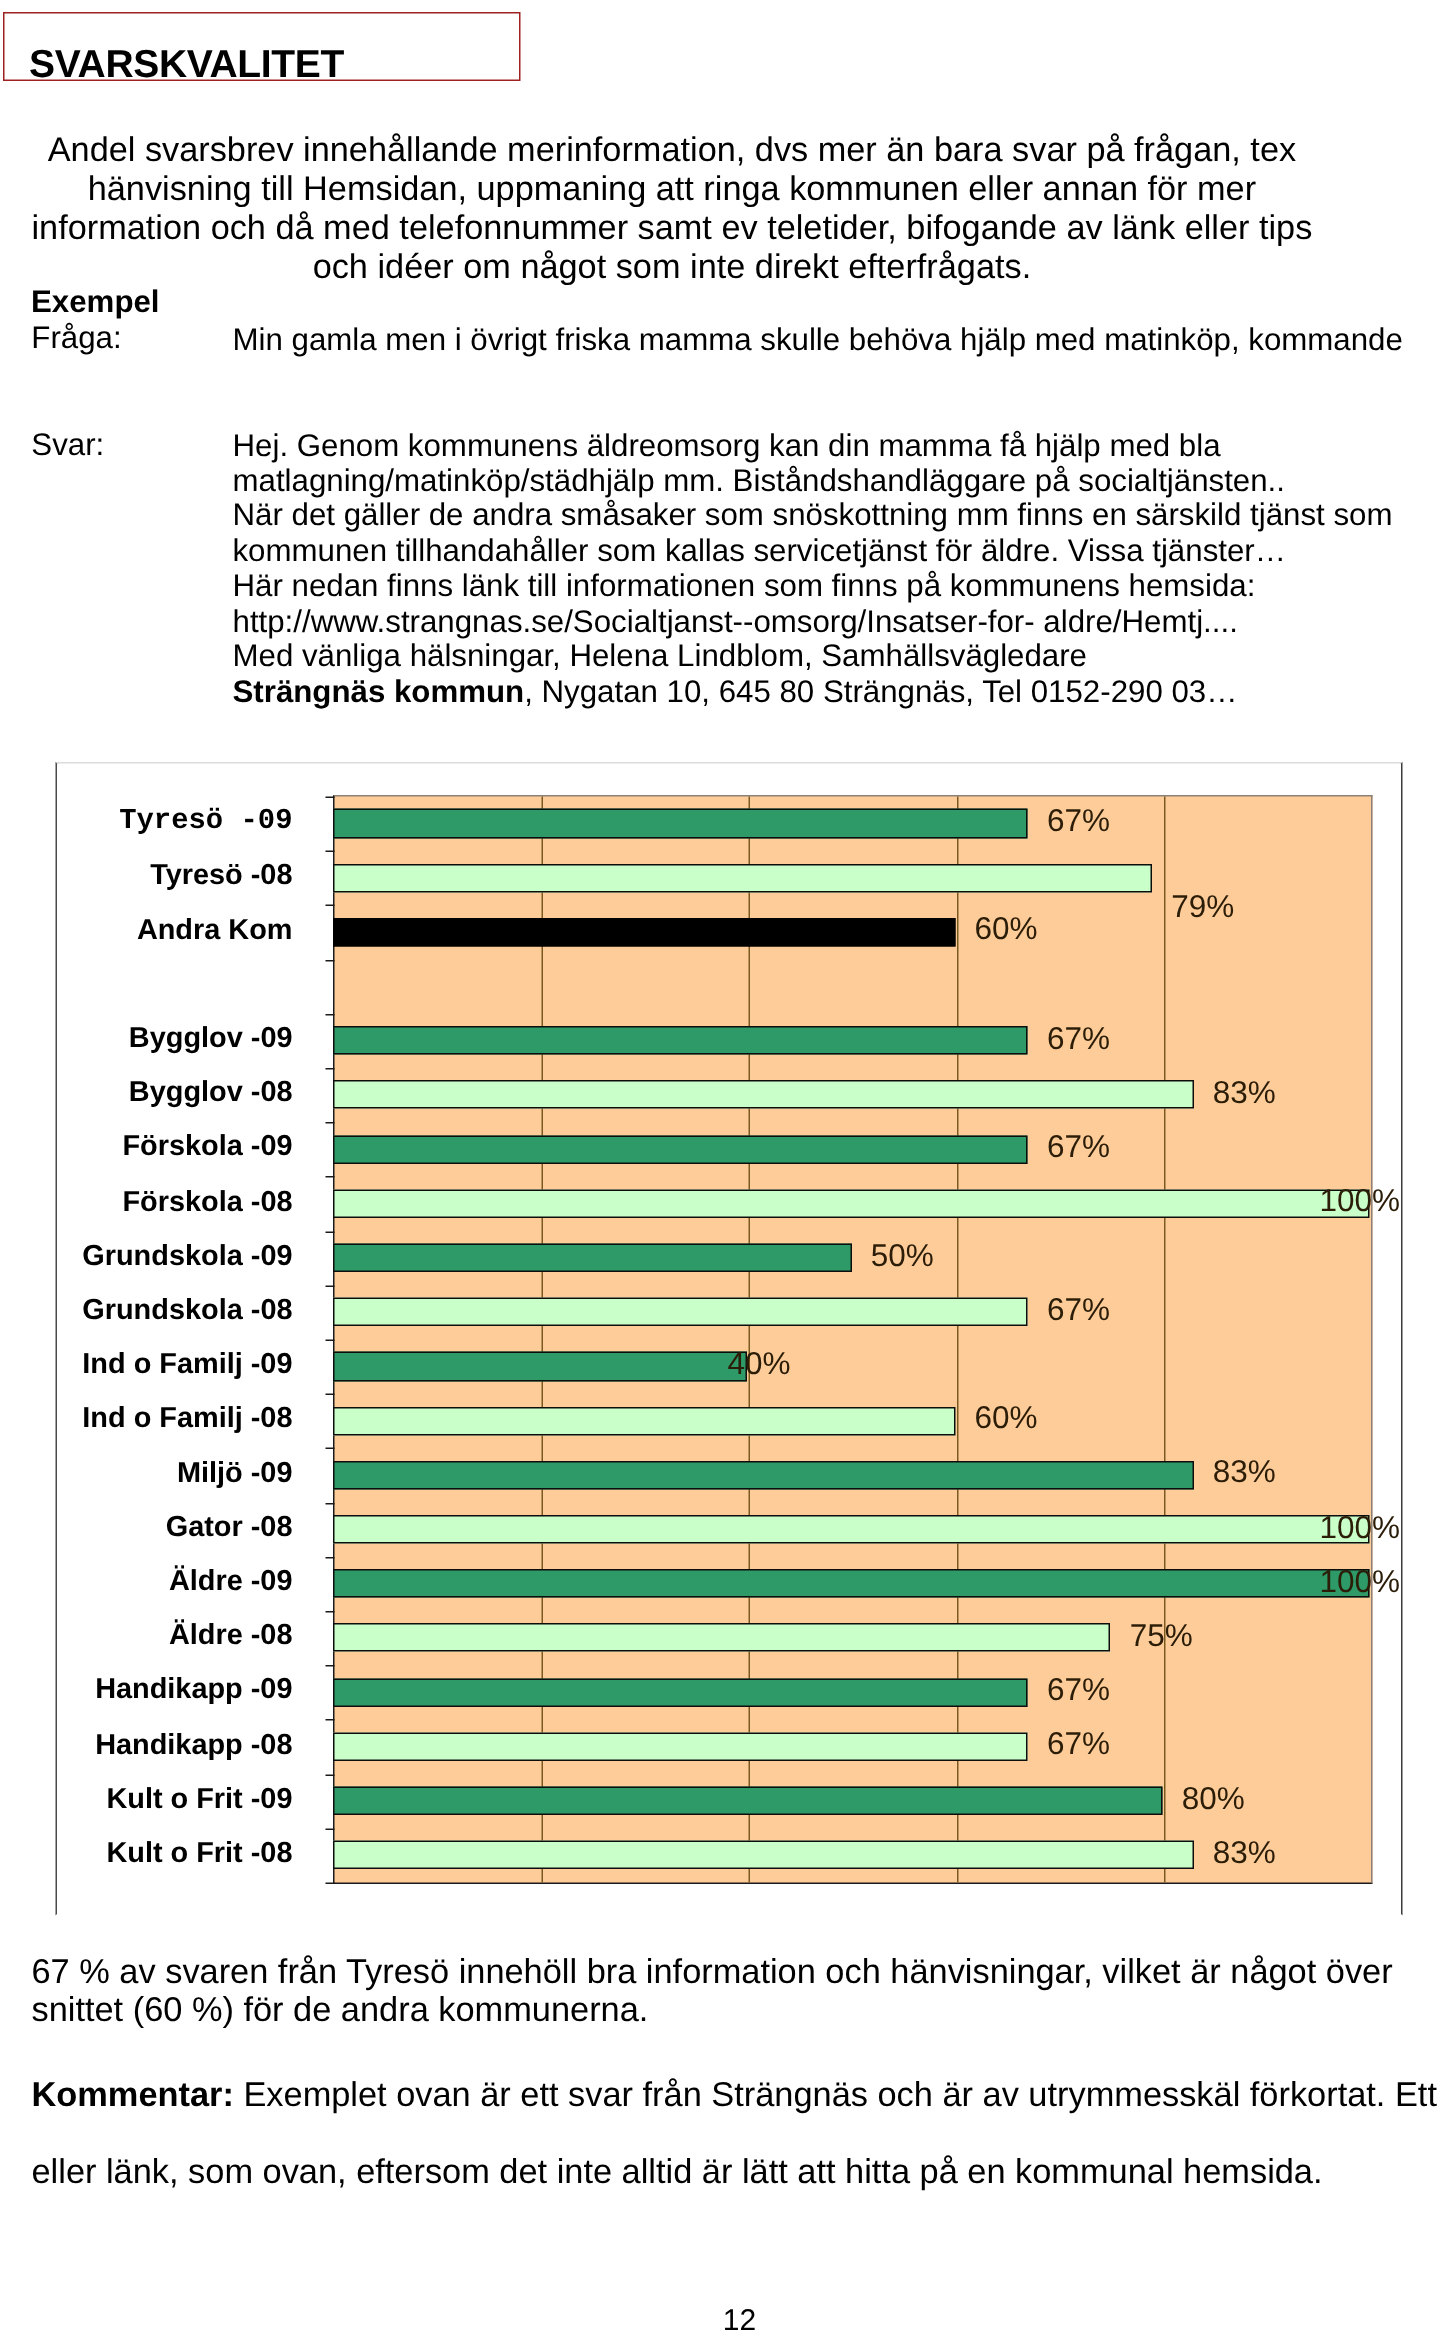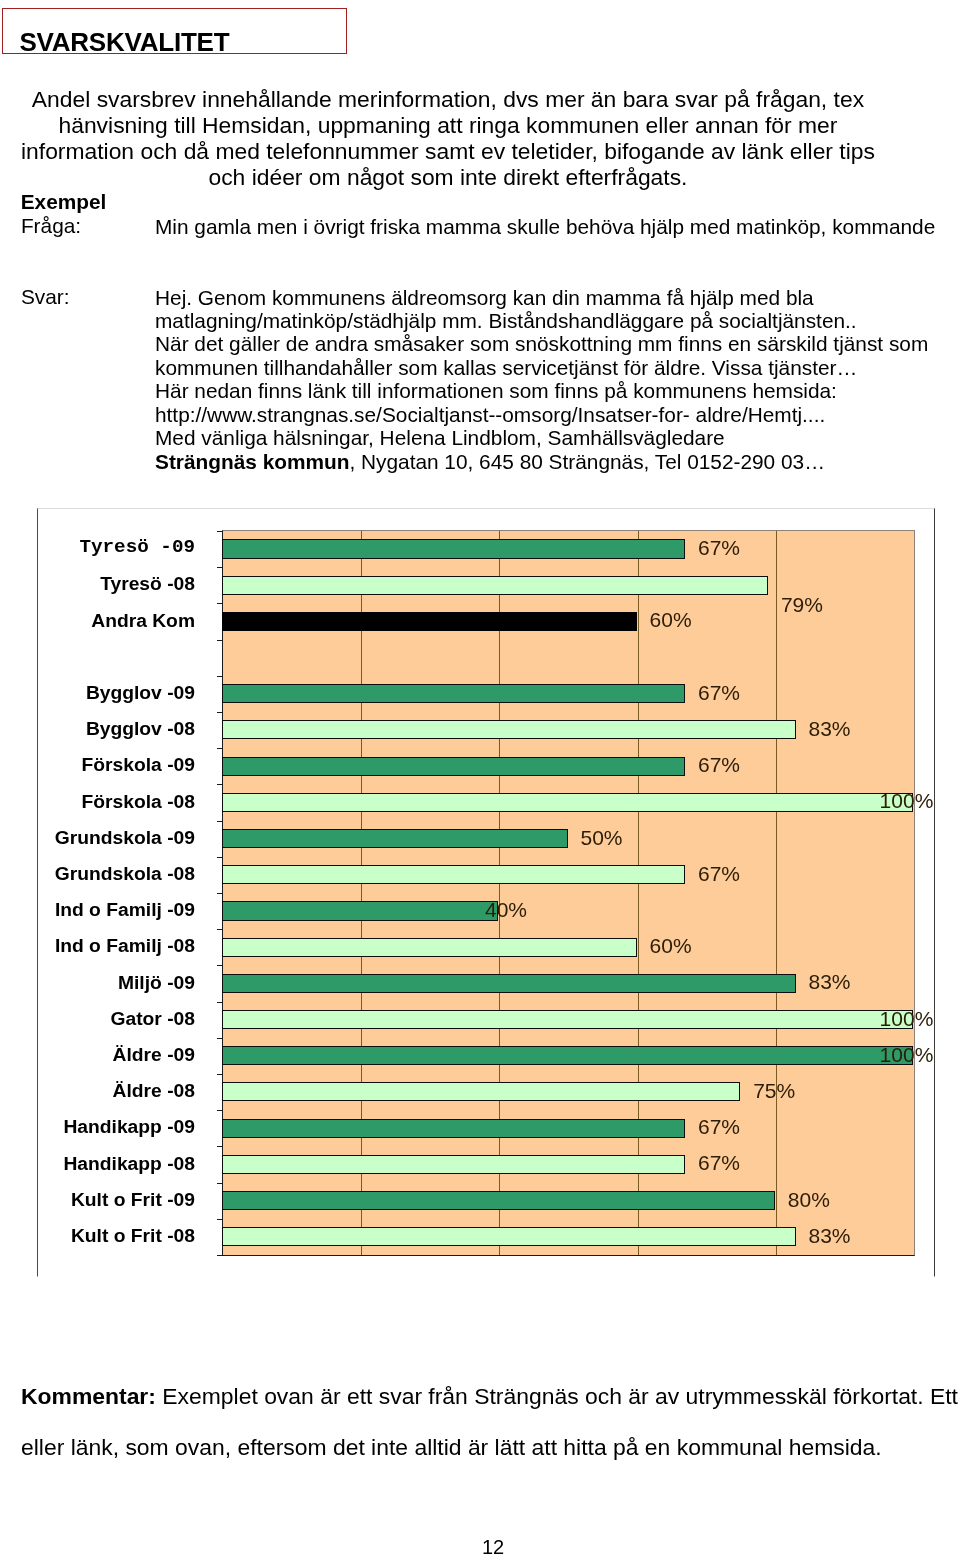--- a/index.html
+++ b/index.html
@@ -150,18 +150,19 @@
 <div class="bar light" style="left:184.0px;top:645.7px;width:463.0px;"></div>
 <div class="vlabel" style="left:660.0px;top:644.3px;">67%</div>
 <div class="cat-label" style="right:739px;top:680.8px;">Kult o Frit -09</div>
 <div class="bar dark" style="left:184.0px;top:681.9px;width:552.8px;"></div>
 <div class="vlabel" style="left:749.8px;top:680.5px;">80%</div>
 <div class="cat-label" style="right:739px;top:717.0px;">Kult o Frit -08</div>
 <div class="bar light" style="left:184.0px;top:718.1px;width:573.5px;"></div>
 <div class="vlabel" style="left:770.5px;top:716.7px;">83%</div>
   </div>
 
+  <div id="summary" class="body-text fs23b"><span>67 % av svaren från Tyresö innehöll bra information och hänvisningar, vilket är något över</span><br><span>snittet (60 %) för de andra kommunerna.</span></div>
 
   <div id="comment" class="body-text fs23b"><span class="b">Kommentar:</span><span> Exemplet ovan är ett svar från Strängnäs och är av utrymmesskäl förkortat. Ett</span><br><br><span>eller länk, som ovan, eftersom det inte alltid är lätt att hitta på en kommunal hemsida.</span></div>
 
   <div id="page-number">12</div>
 
 </div>
 
 </body></html>

